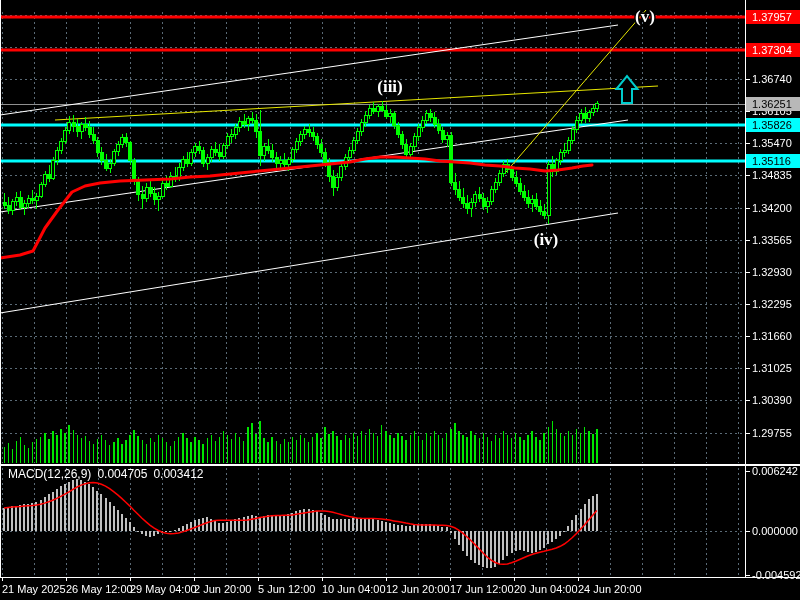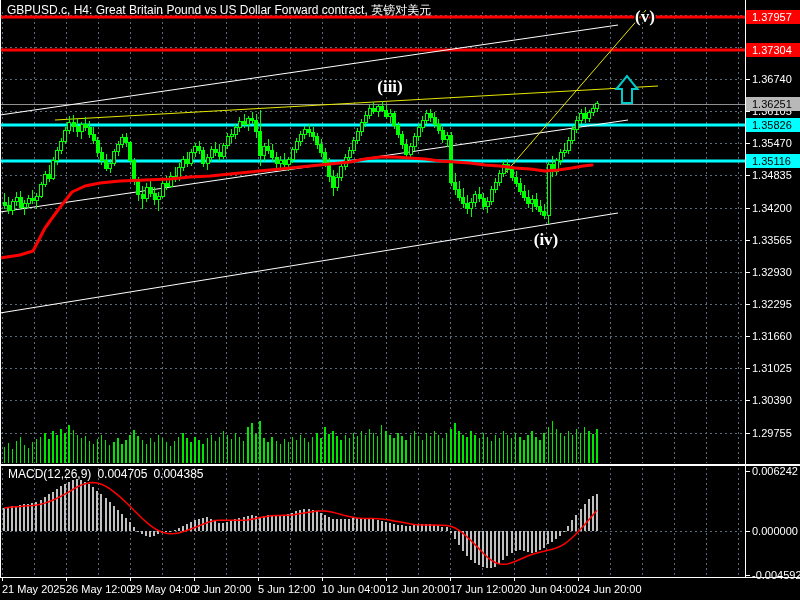--- a/index.html
+++ b/index.html
@@ -758,17 +758,16 @@
         <line x1="514.5" y1="577" x2="514.5" y2="581" stroke="#ffffff"></line>
         <text x="514" y="593" fill="#ffffff" font-size="11" font-family="&quot;Liberation Sans&quot;,sans-serif">20 Jun 04:00</text>
         <line x1="578.5" y1="577" x2="578.5" y2="581" stroke="#ffffff"></line>
         <text x="578" y="593" fill="#ffffff" font-size="11" font-family="&quot;Liberation Sans&quot;,sans-serif">24 Jun 20:00</text>
       </g>
       <text x="390" y="92" fill="#ffffff" stroke="#000000" stroke-width="3" paint-order="stroke" text-anchor="middle" font-size="17" font-weight="bold" font-family="&quot;Liberation Serif&quot;,serif">(iii)</text>
       <text x="546" y="245" fill="#ffffff" stroke="#000000" stroke-width="3" paint-order="stroke" text-anchor="middle" font-size="17" font-weight="bold" font-family="&quot;Liberation Serif&quot;,serif">(iv)</text>
       <text x="645" y="22" fill="#ffffff" stroke="#000000" stroke-width="3" paint-order="stroke" text-anchor="middle" font-size="17" font-weight="bold" font-family="&quot;Liberation Serif&quot;,serif">(v)</text>
       <path d="M 616.5 89 L 627 76 L 637.5 89 L 632 89 L 632 103 L 622 103 L 622 89 Z" fill="#000000" stroke="#00cbcb" stroke-width="2"></path>
     </svg>
-  <div class="chart-title">GBPUSD.c, H4:  Great Britain Pound vs US Dollar Forward contract, 英镑对美元</div>
   <div class="macd-label">
-    <span>MACD(12,26,9)</span><span>0.004705</span><span>0.004385</span>
+    <span>MACD(12,26,9)</span><span>0.004705</span><span>0.003412</span>
   </div>
 </div>
 
 </body></html>

